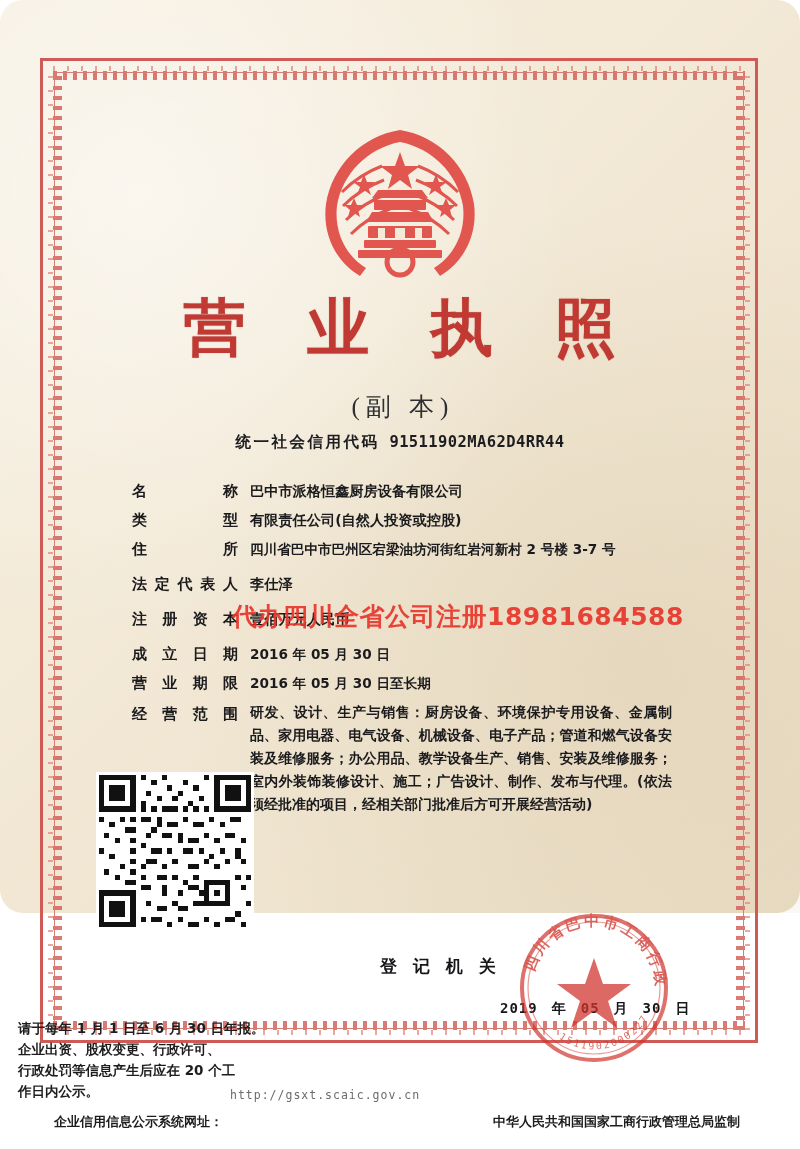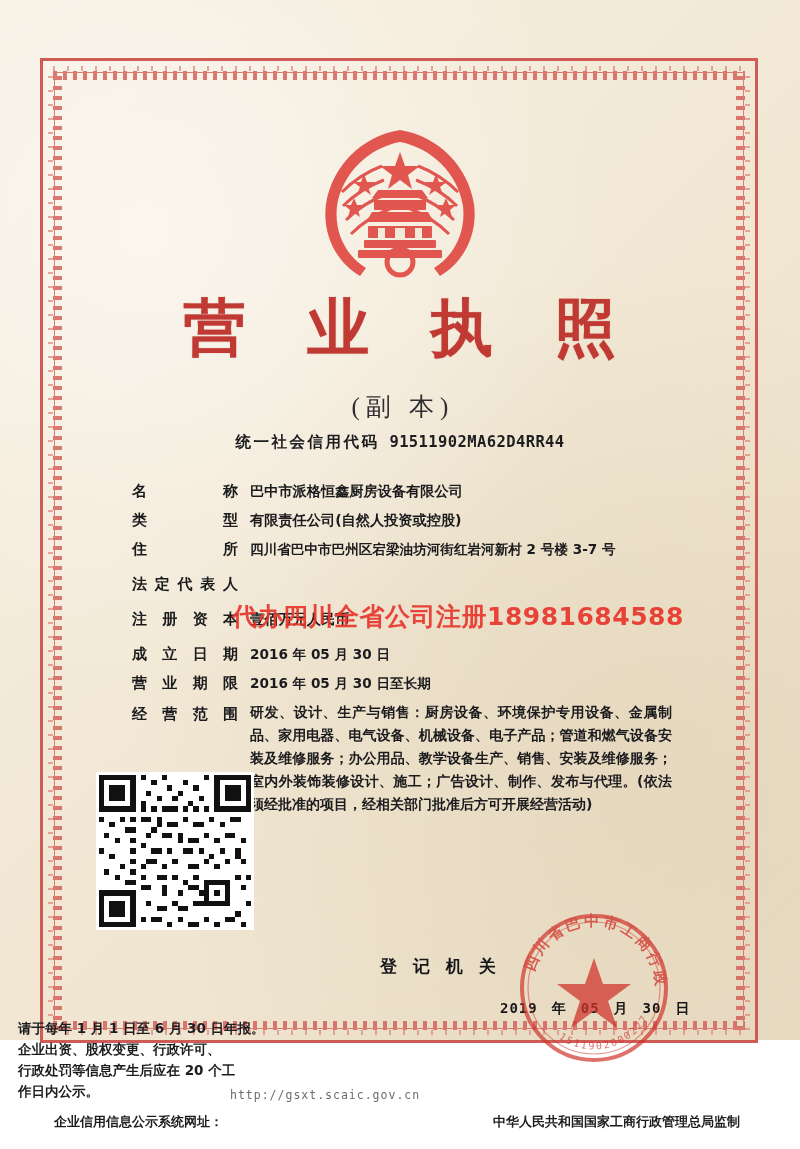--- a/index.html
+++ b/index.html
@@ -9,22 +9,23 @@
   }
   body {
     width: 800px;
     height: 1149px;
     font-family: "DejaVu Sans", "Liberation Sans", sans-serif;
     overflow: hidden;
   }
   .page {
     position: relative;
     width: 800px;
-    height: 1040px;
+    height: 913px;
     background: linear-gradient(135deg, #f6efe0 0%, #f3ead8 35%, #efe4cf 70%, #e9dcc4 100%);
+    border-radius: 23px;
   }
   
   .paper-texture {
     position: absolute;
     inset: 0;
     background-image:
       radial-gradient(circle at 18% 22%, rgba(255,255,255,0.55) 0%, rgba(255,255,255,0) 45%),
       radial-gradient(circle at 78% 72%, rgba(214,196,162,0.35) 0%, rgba(214,196,162,0) 50%);
     pointer-events: none;
   }
@@ -354,20 +355,21 @@
     </div>
 
     <div class="row gap">
       <div class="label">
         <span>法</span>
         <span>定</span>
         <span>代</span>
         <span>表</span>
         <span>人</span>
       </div>
+      <div class="value">李仕泽</div>
     </div>
 
     <div class="row gap">
       <div class="label">
         <span>注</span>
         <span>册</span>
         <span>资</span>
         <span>本</span>
       </div>
       <div class="value">壹佰万元人民币</div>

